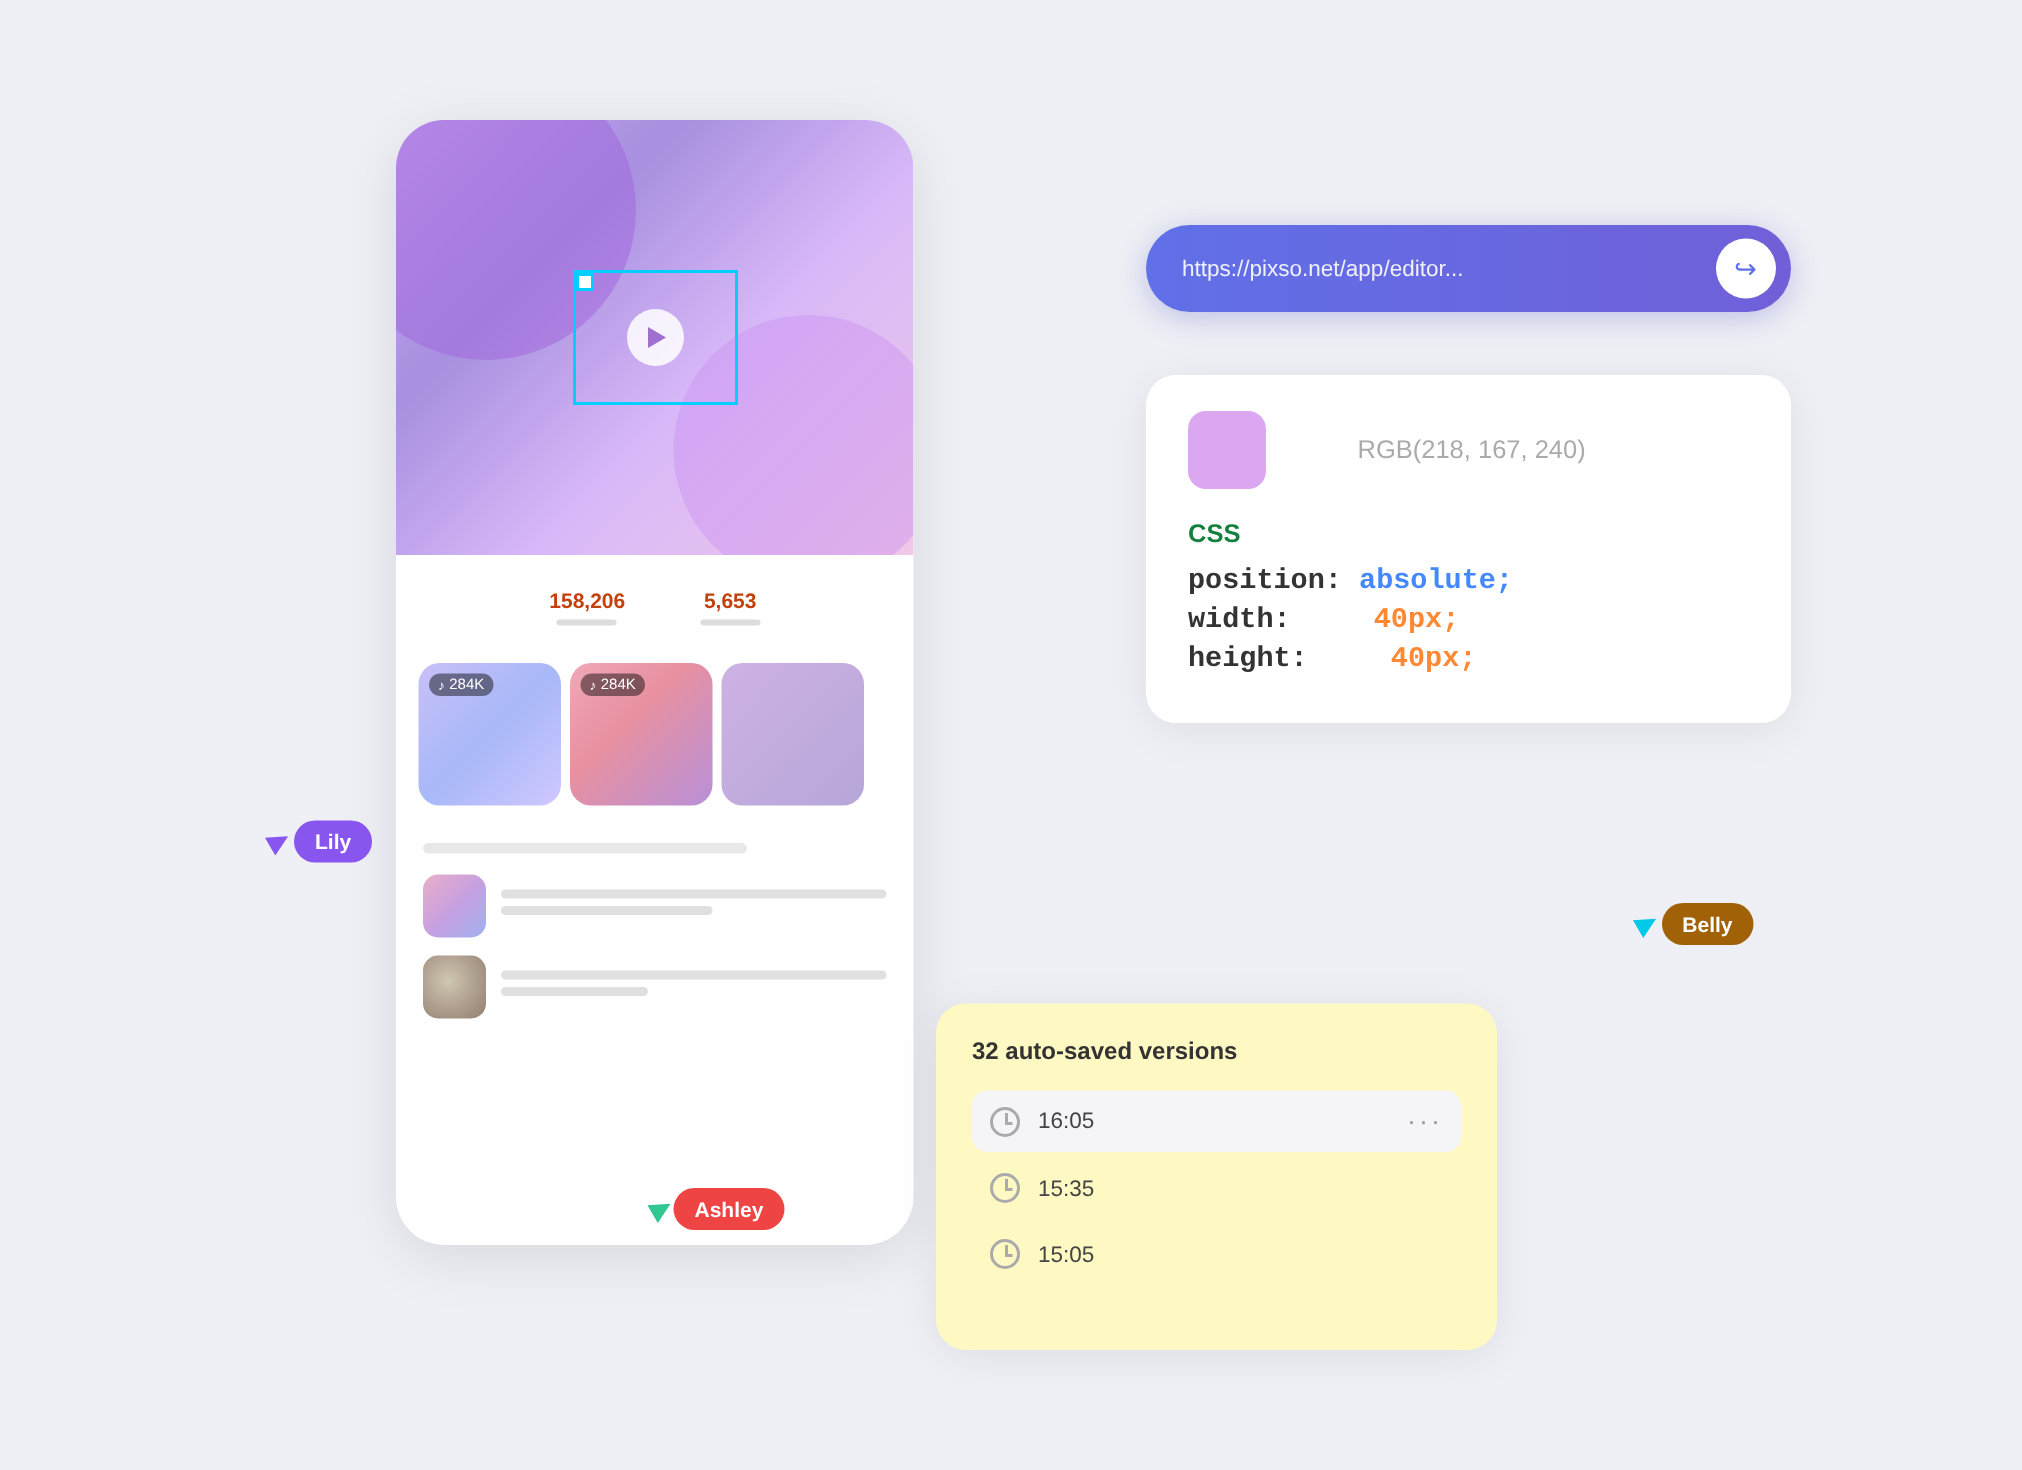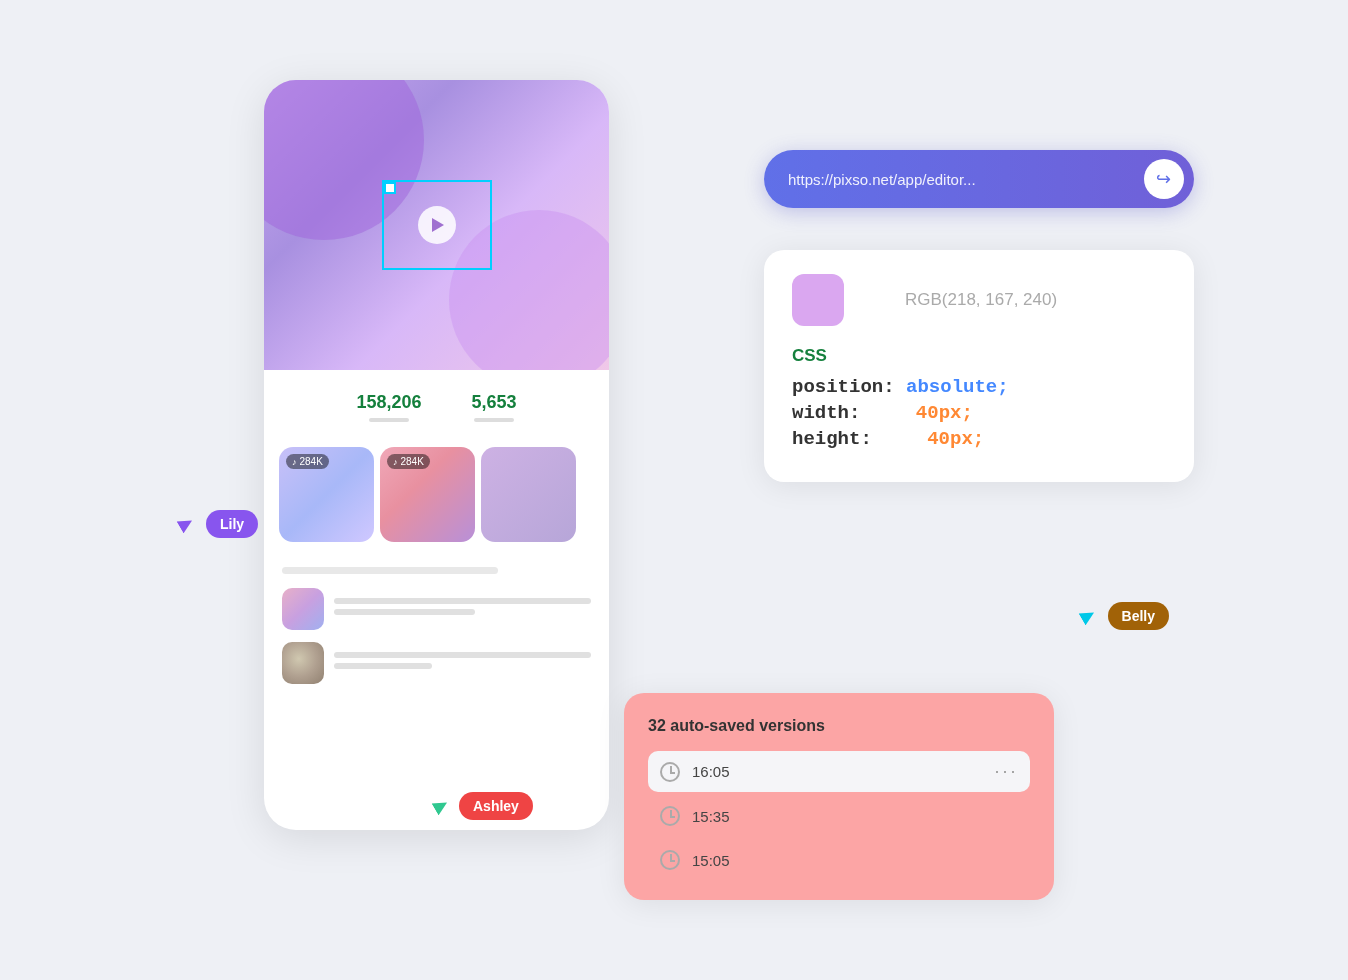--- a/index.html
+++ b/index.html
@@ -104,23 +104,23 @@
       margin-left: 2px;
     }
 
     .phone-stats {
       display: flex;
       justify-content: center;
       gap: 50px;
       padding: 22px 20px 10px;
     }
     .stat-value {
-      font-size: 18px;
+      font-size: 14px;
       font-weight: 700;
-      color: #15803d;
+      color: #c2410c;
       text-align: center;
     }
     .stat-bar {
       width: 40px;
       height: 4px;
       background: #ddd;
       border-radius: 2px;
       margin: 5px auto 0;
     }
 
@@ -286,24 +286,24 @@
     }
     .css-key { color: #333; }
     .css-val-blue { color: #4488ff; }
     .css-val-orange { color: #ff8833; margin-left: 44px; }
 
     
     .versions-panel {
       position: absolute;
       bottom: 30px;
       left: 500px;
-      width: 430px;
-      background: #fca5a5;
+      width: 374px;
+      background: #fef9c3;
       border-radius: 20px;
-      padding: 24px 24px 16px;
+      padding: 24px 24px 40px;
       box-shadow: 0 4px 30px rgba(0,0,0,0.08);
     }
     .versions-title {
       font-size: 16px;
       font-weight: 600;
       color: #333;
       margin-bottom: 16px;
     }
     .version-item {
       display: flex;
@@ -347,21 +347,22 @@
       color: #999;
       font-size: 18px;
       letter-spacing: 2px;
     }
 
     
     .cursor-label {
       position: absolute;
       display: flex;
       align-items: center;
-      gap: 11px;
+      gap: 1px;
+      margin-top: 37px;
     }
     .label-pill {
       border-radius: 20px;
       padding: 6px 14px;
       font-size: 14px;
       font-weight: 600;
       color: #fff;
     }
 
     .lily-label {

